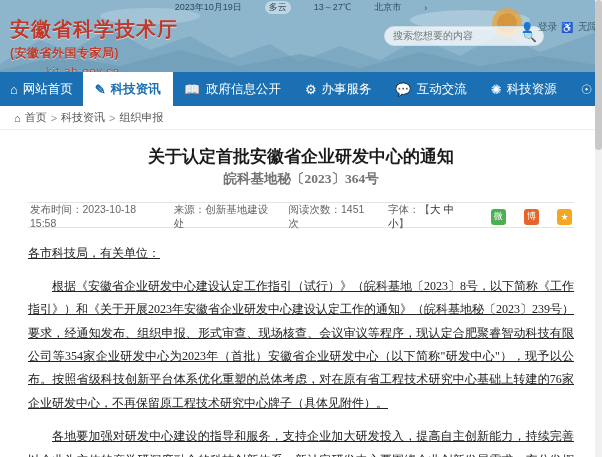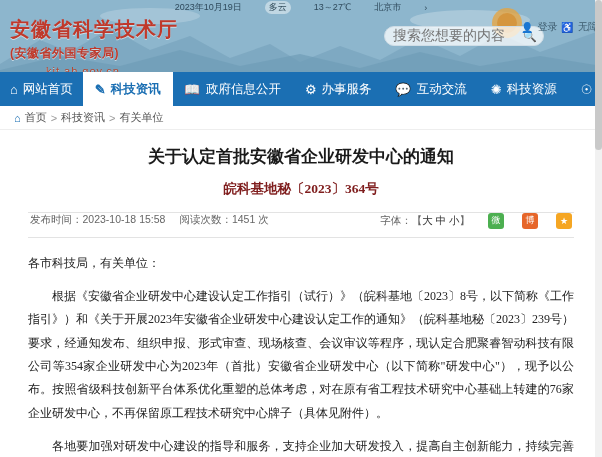--- a/index.html
+++ b/index.html
@@ -53,21 +53,21 @@
     position: absolute; right: 58px; top: 26px;
     width: 160px; height: 20px;
     background: rgba(255,255,255,.75);
     border: 1px solid #cfdde6;
     border-radius: 10px;
     display: flex; align-items: center;
     padding: 0 6px;
   }
   .banner-search input {
     border: 0; outline: 0; background: transparent;
-    font-size: 14px; color: #6b7c87; width: 120px;
+    font-size: 10px; color: #6b7c87; width: 120px;
     font-family: Liberation Mono, monospace;
   }
   .banner-search .sicon { margin-left: auto; color: #4a6d84; font-size: 11px; }
   .banner-right-icons {
     position: absolute; right: 4px; top: 20px;
     display: flex; align-items: center; gap: 4px;
     font-size: 10px; color: #3d5b6d;
   }
   .seal {
     position: absolute; right: 78px; top: 6px;
@@ -109,21 +109,21 @@
   .title {
     text-align: center;
     font-size: 17px; font-weight: bold;
     color: #1a1a1a;
     line-height: 1.5;
     font-family: "Liberation Serif", serif;
   }
   .subtitle {
     text-align: center;
     font-size: 13.5px; font-weight: bold;
-    color: #7f1d1d; margin-top: 10px;
+    color: #737373; 
     font-family: "Liberation Serif", serif;
   }
   .meta {
     margin-top: 14px;
     height: 26px;
     border-top: 1px solid #e3e3e3;
     border-bottom: 1px solid #e3e3e3;
     display: flex; align-items: flex-start;
     font-size: 10.5px; color: #666;
     gap: 14px;
@@ -143,21 +143,21 @@
   .share.star { background: #f5a623; }
 
   .body-text {
     margin-top: 14px;
     font-size: 12px;
     line-height: 1.95;
     color: #222;
     font-family: "Liberation Serif", serif;
     text-align: justify;
   }
-  .body-text p { margin: 0 0 10px 0; }
+  .body-text p { margin: 0 0 10px 0; text-decoration: underline; }
   .body-text p.indent { text-indent: 2em; }
 
   .scrollbar {
     position: absolute; right: 0; top: 0; width: 7px; height: 457px;
     background: #f1f1f1;
   }
   .scrollbar .thumb {
     position: absolute; top: 0; left: 0; width: 7px; height: 150px;
     background: #c9c9c9; border-radius: 4px;
   }
@@ -238,30 +238,33 @@
     <span>纪检之窗</span>
   </div>
 </div>
 
 <div class="breadcrumb">
   <span class="home-ico">⌂</span>
   <span>首页</span>
   <span class="sep">&gt;</span>
   <span>科技资讯</span>
   <span class="sep">&gt;</span>
-  <span>有关单位</span>
+  <span>组织申报</span>
 </div>
 
 <div class="article">
   <div class="title">关于认定首批安徽省企业研发中心的通知</div>
   <div class="subtitle">皖科基地秘〔2023〕364号</div>
 
   <div class="meta">
     <span>
       <span>发布时间：</span><span>2023-10-18 15:58</span>
+    </span>
+    <span>
+      <span>来源：</span><span>创新基地建设处</span>
     </span>
     <span>
       <span>阅读次数：</span><span>1451 次</span>
     </span>
     <span class="right">
       <span class="fontsize">
         <span>字体：</span><span>【</span><a href="#">大</a> <a href="#">中</a> <a href="#">小</a><span>】</span>
       </span>
       <span class="share wx">微</span>
       <span class="share wb">博</span>

